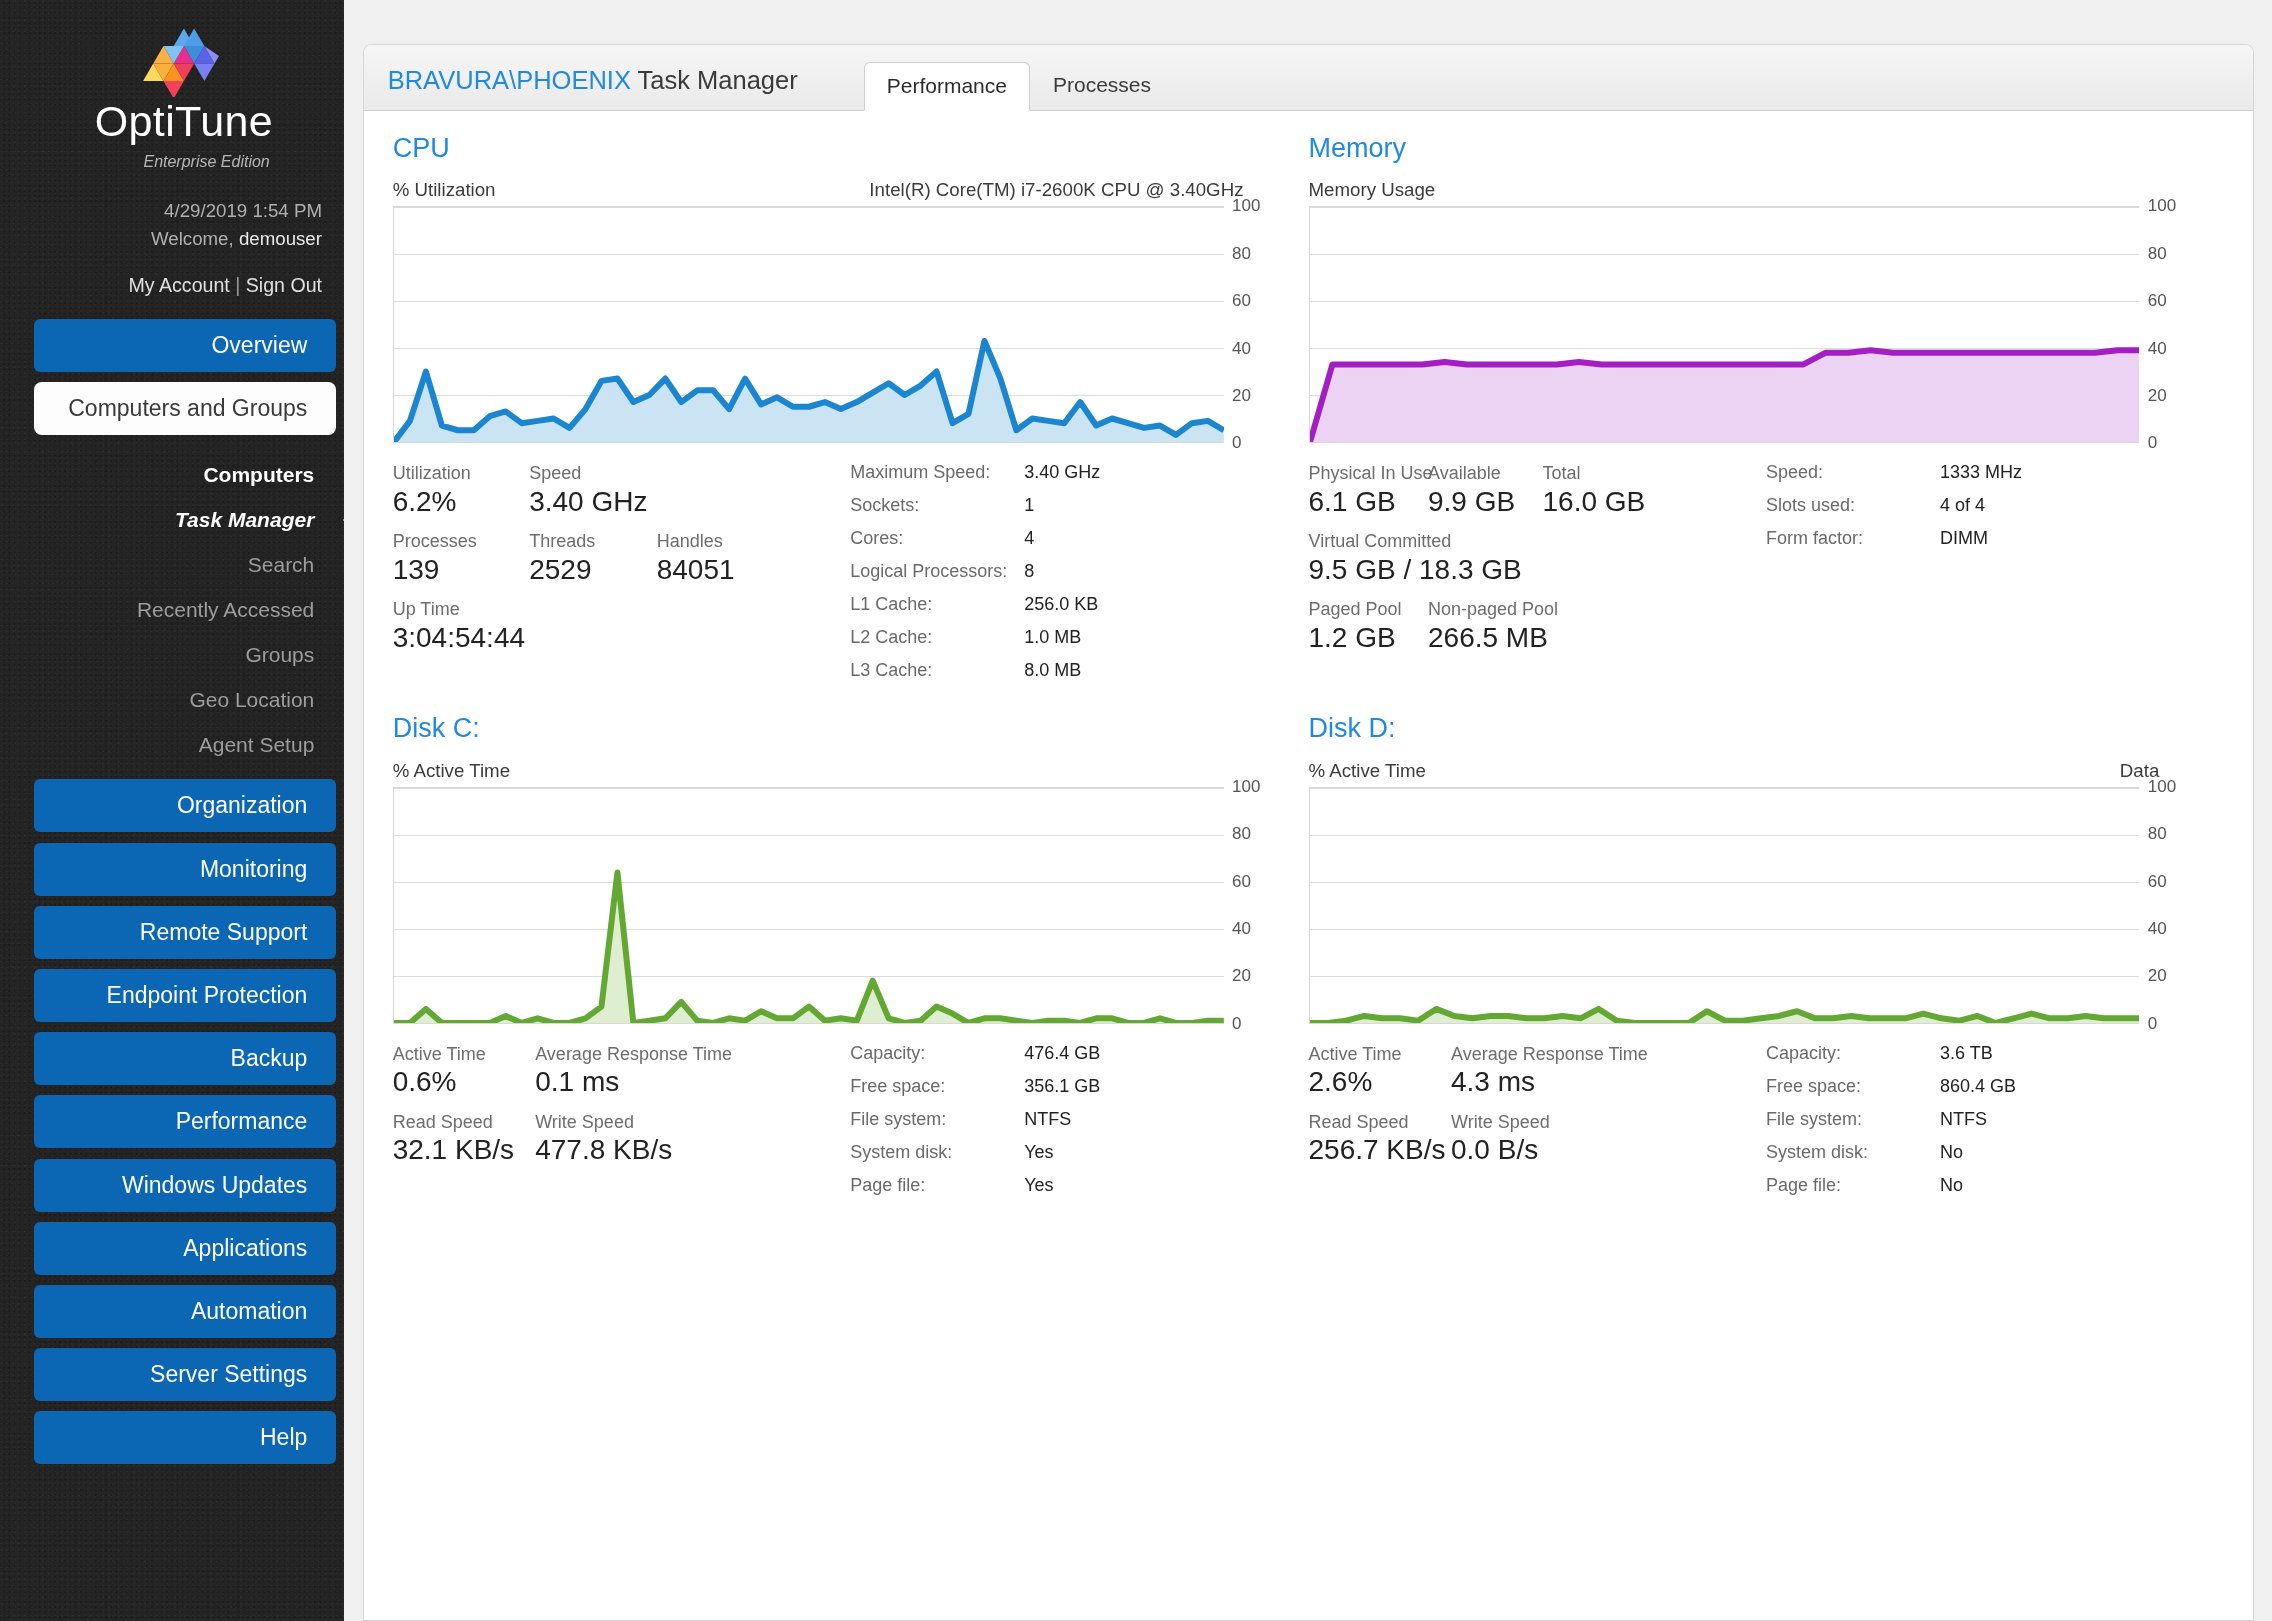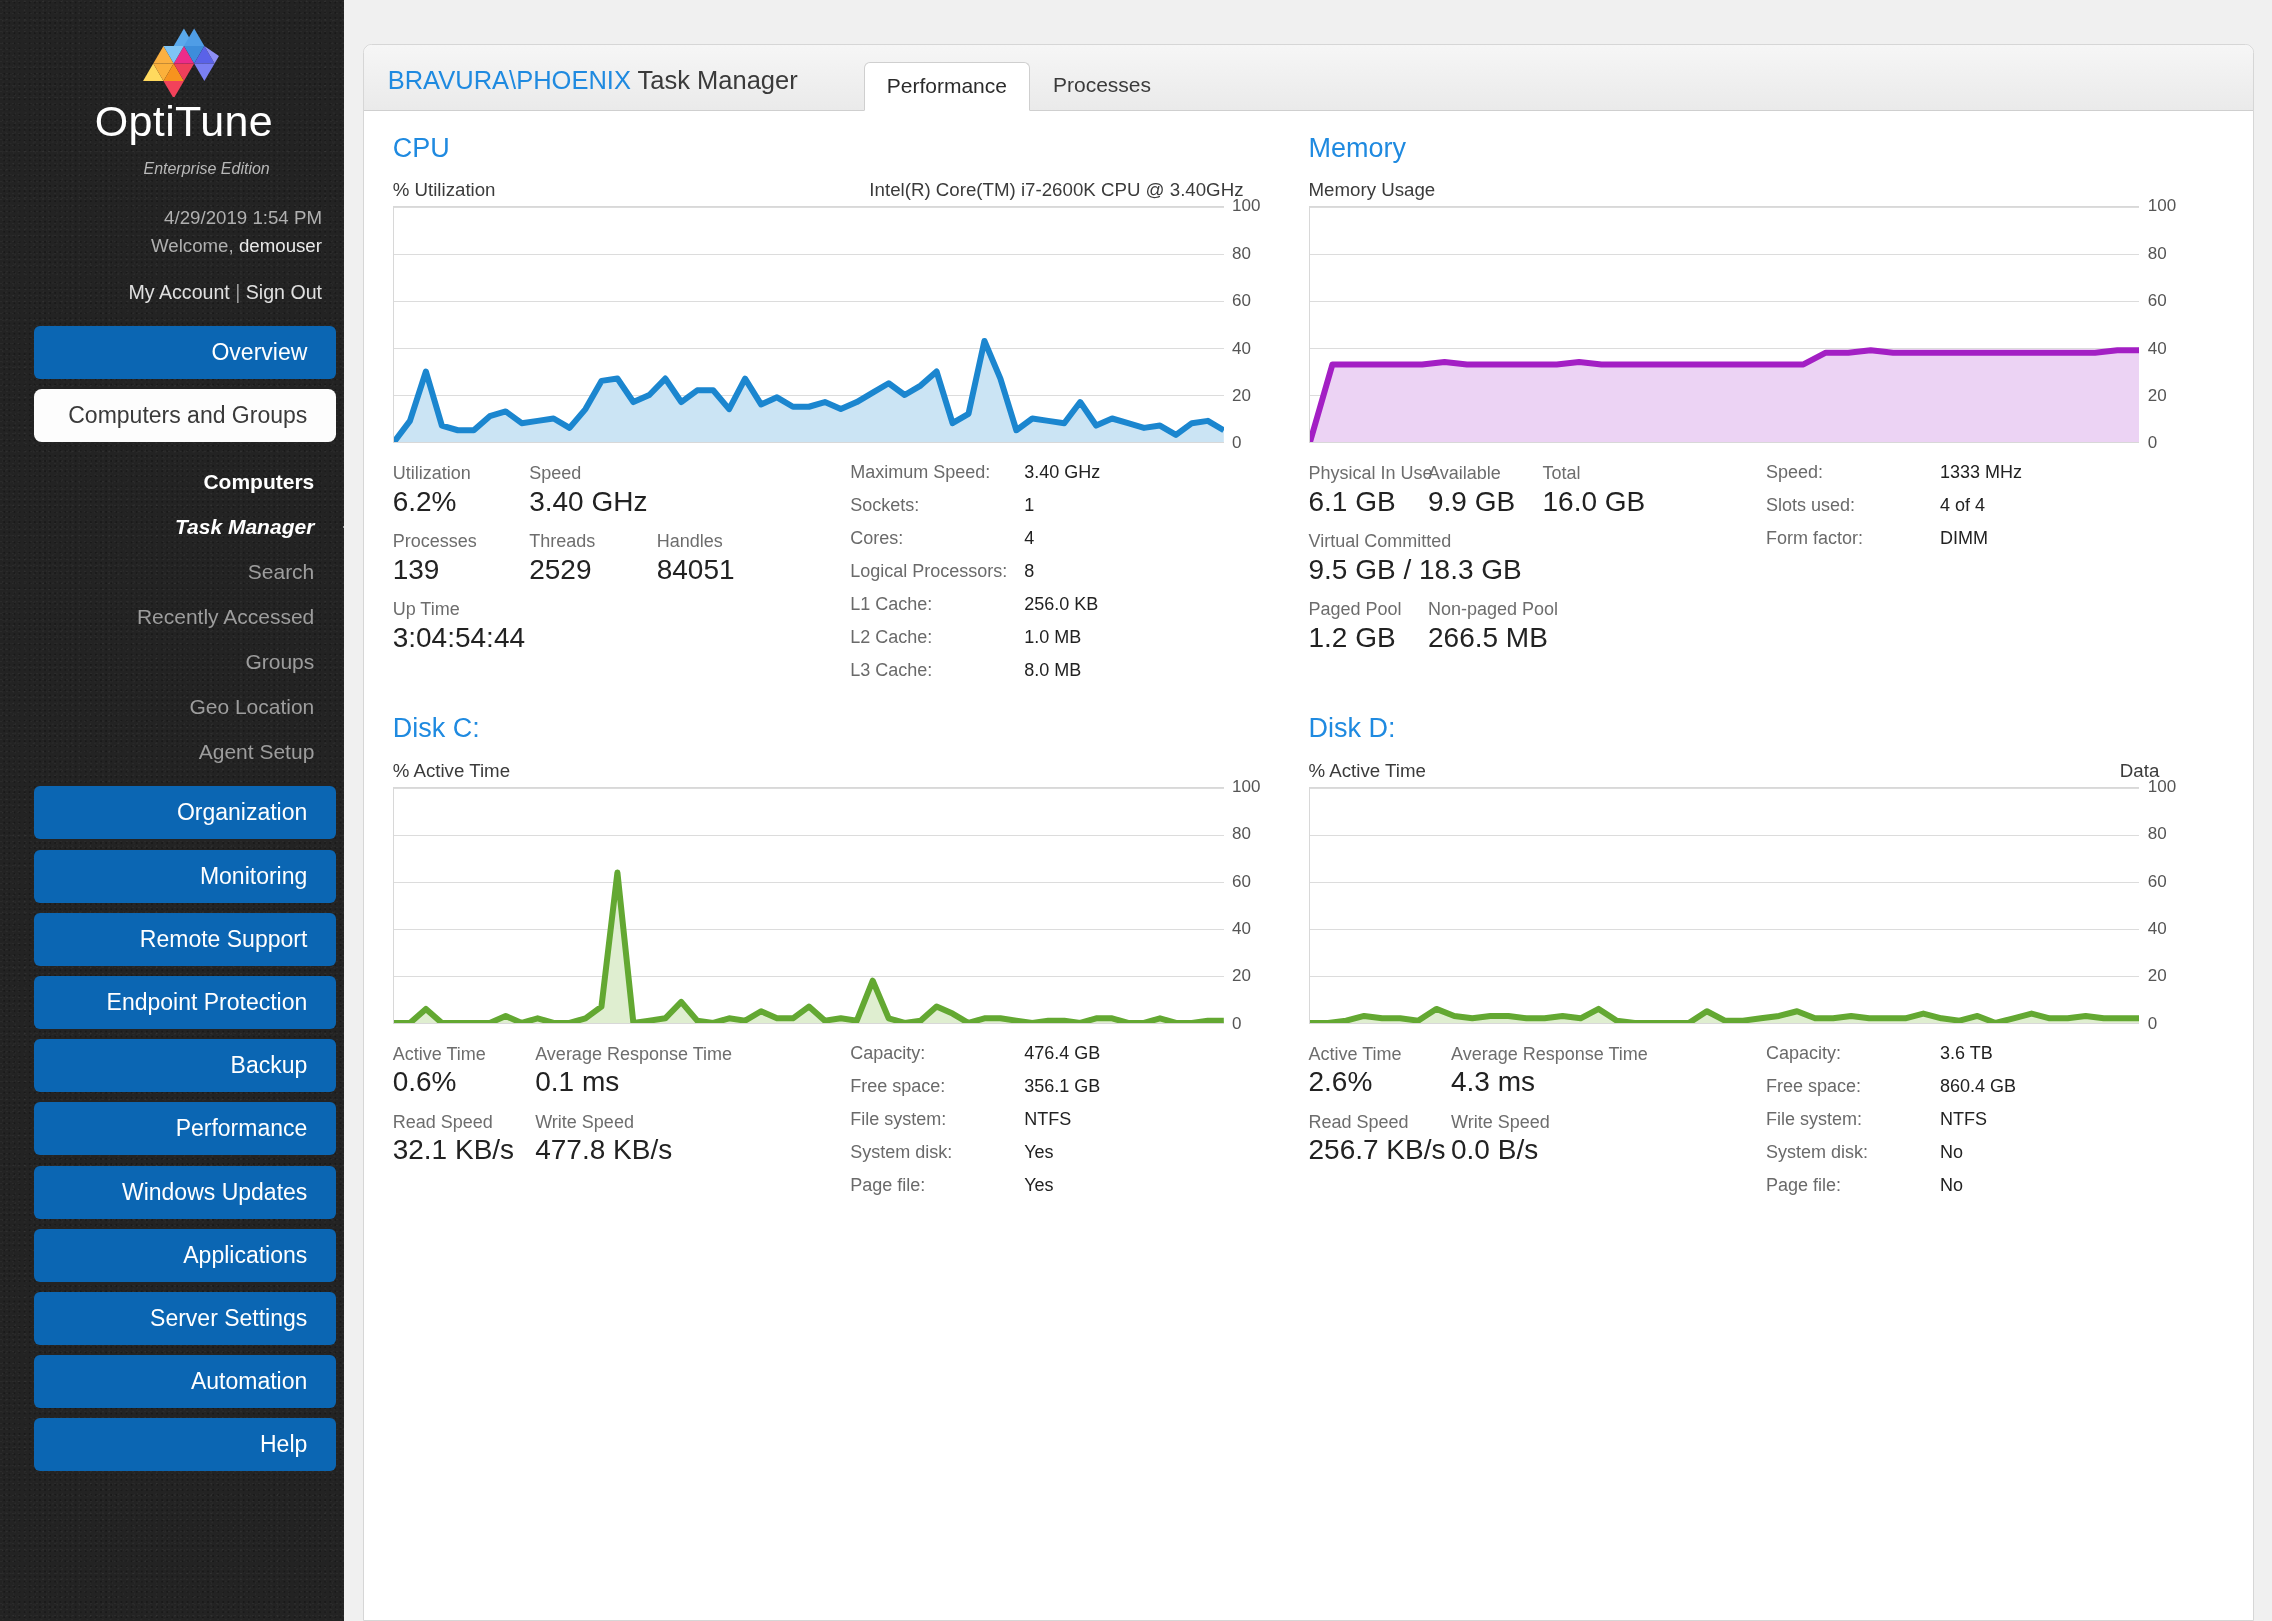--- a/index.html
+++ b/index.html
@@ -34,21 +34,21 @@
 
   .brand { display: flex; align-items: center; padding: 24px 0 0 17px; }
   .logo { width: 88px; height: 73px; flex: none; }
   .brand-text { margin-left: 6.8px; padding-top: 3.4px; }
   .brand-name {
     color: #fff; font-size: 43px; line-height: 1;
     font-weight: 300; letter-spacing: 0.4px;
   }
   .brand-sub {
     color: #b8b8b8; font-size: 16px; font-style: italic;
-    text-align: right; margin-top: 17px; padding-right: 3.4px;
+    text-align: right; margin-top: 10px; padding-right: 3.4px;
   }
 
   .meta { padding: 25.5px 22px 0 0; text-align: right; }
   .meta-line { color: #b0b0b0; font-size: 18.7px; line-height: 1.48; }
   .meta-line .uname { color: #e9e9e9; }
   .meta-links { margin-top: 22px; color: #e0e0e0; font-size: 19.6px; }
   .meta-links .sep { color: #9a9a9a; }
 
   .nav { margin-top: 22px; padding: 0 7.7px 0 34px; }
   .nav-btn {
@@ -219,22 +219,22 @@
       </div>
 
       <div class="nav-btn">Organization</div>
       <div class="nav-btn">Monitoring</div>
       <div class="nav-btn">Remote Support</div>
       <div class="nav-btn">Endpoint Protection</div>
       <div class="nav-btn">Backup</div>
       <div class="nav-btn">Performance</div>
       <div class="nav-btn">Windows Updates</div>
       <div class="nav-btn">Applications</div>
+      <div class="nav-btn">Automation</div>
       <div class="nav-btn">Server Settings</div>
-      <div class="nav-btn">Automation</div>
       <div class="nav-btn">Help</div>
     </nav>
   </aside>
 
   <main class="main">
     <section class="panel">
 
       <div class="panel-head">
         <div class="panel-title"><span class="host">BRAVURA\PHOENIX</span><span> Task Manager</span></div>
         <div class="tabs">

